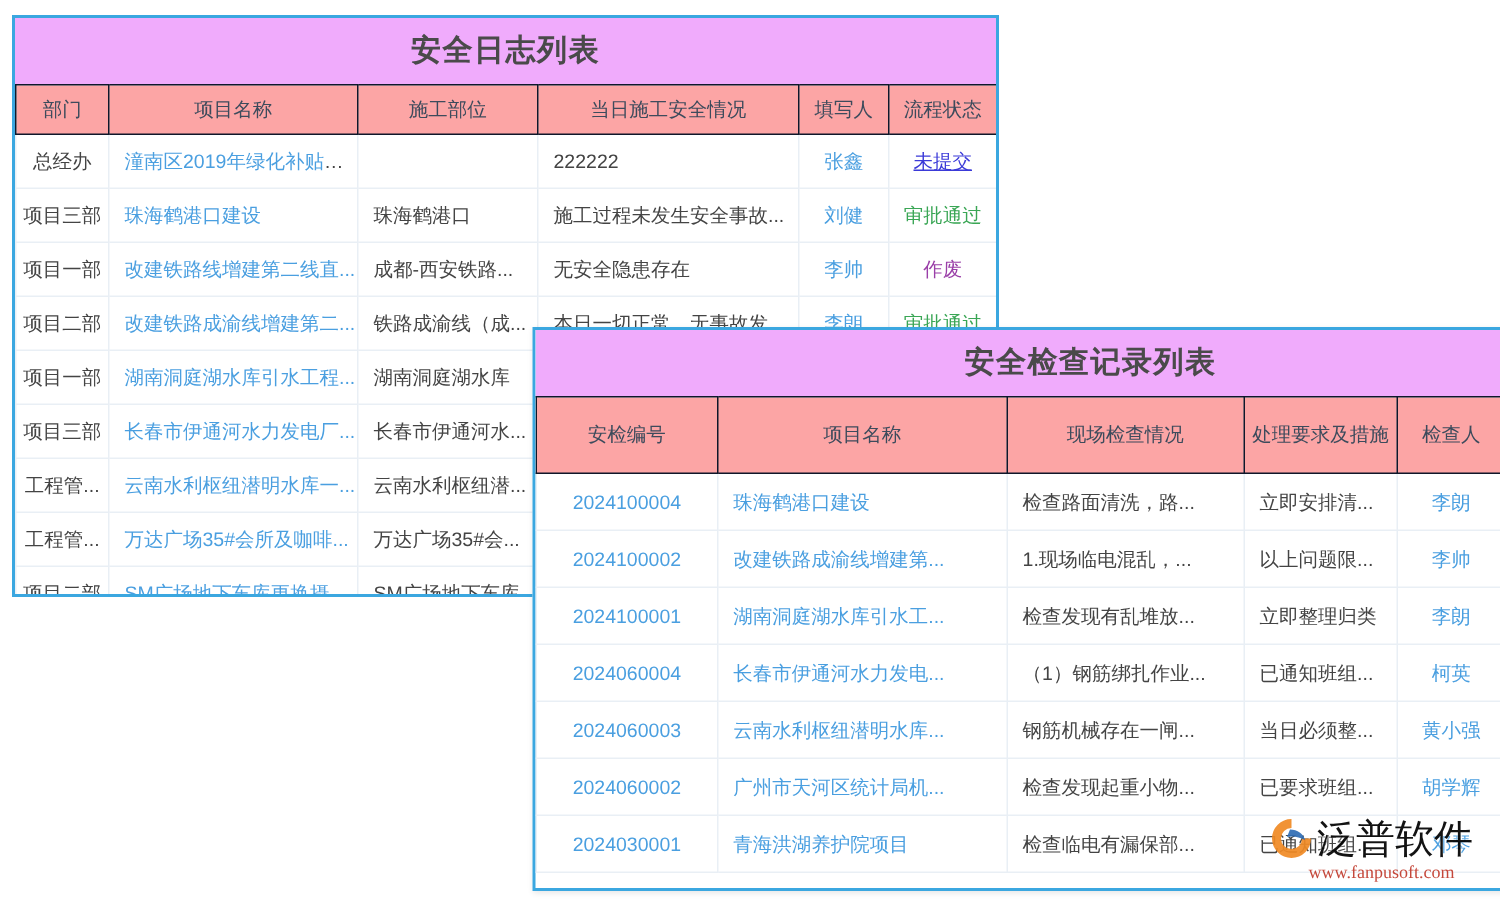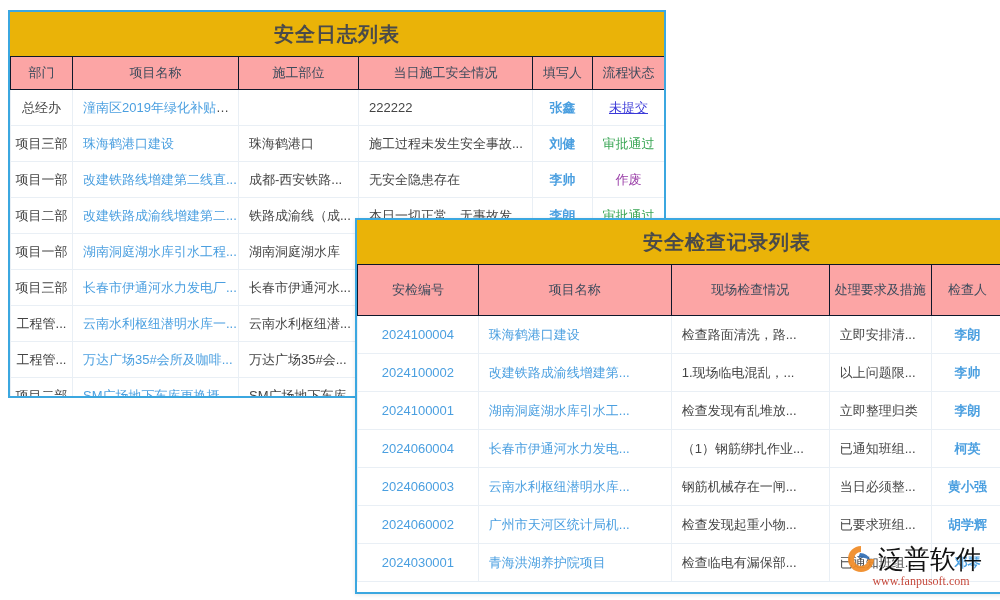--- a/index.html
+++ b/index.html
@@ -23,21 +23,21 @@
     box-sizing: border-box;
     overflow: hidden;
   }
   .panel-title {
     text-align: center;
     font-size: 20px;
     font-weight: bold;
     color: #4a4a4a;
     letter-spacing: 1px;
     box-sizing: border-box;
-    background: #eab308;
+    background: #f0abfc;
   }
 
   
   table.grid {
     border-collapse: collapse;
     width: 100%;
     table-layout: fixed;
     font-size: 13px;
   }
   table.grid th {
@@ -65,21 +65,20 @@
     text-align: left;
     padding-left: 10px;
     margin-top: 8px;
   }
   .link {
     color: #4a9fe0;
     cursor: pointer;
   }
   .person {
     color: #4a9fe0;
-    font-weight: bold;
   }
   .st-pass   { color: #3aa655; }
   .st-unsub  { color: #3b3ad8; text-decoration: underline; }
   .st-void   { color: #9a3fa8; }
   .st-doing  { color: #f0a23c; }
 
   
   #panel-log {
     left: 8px;
     top: 10px;

